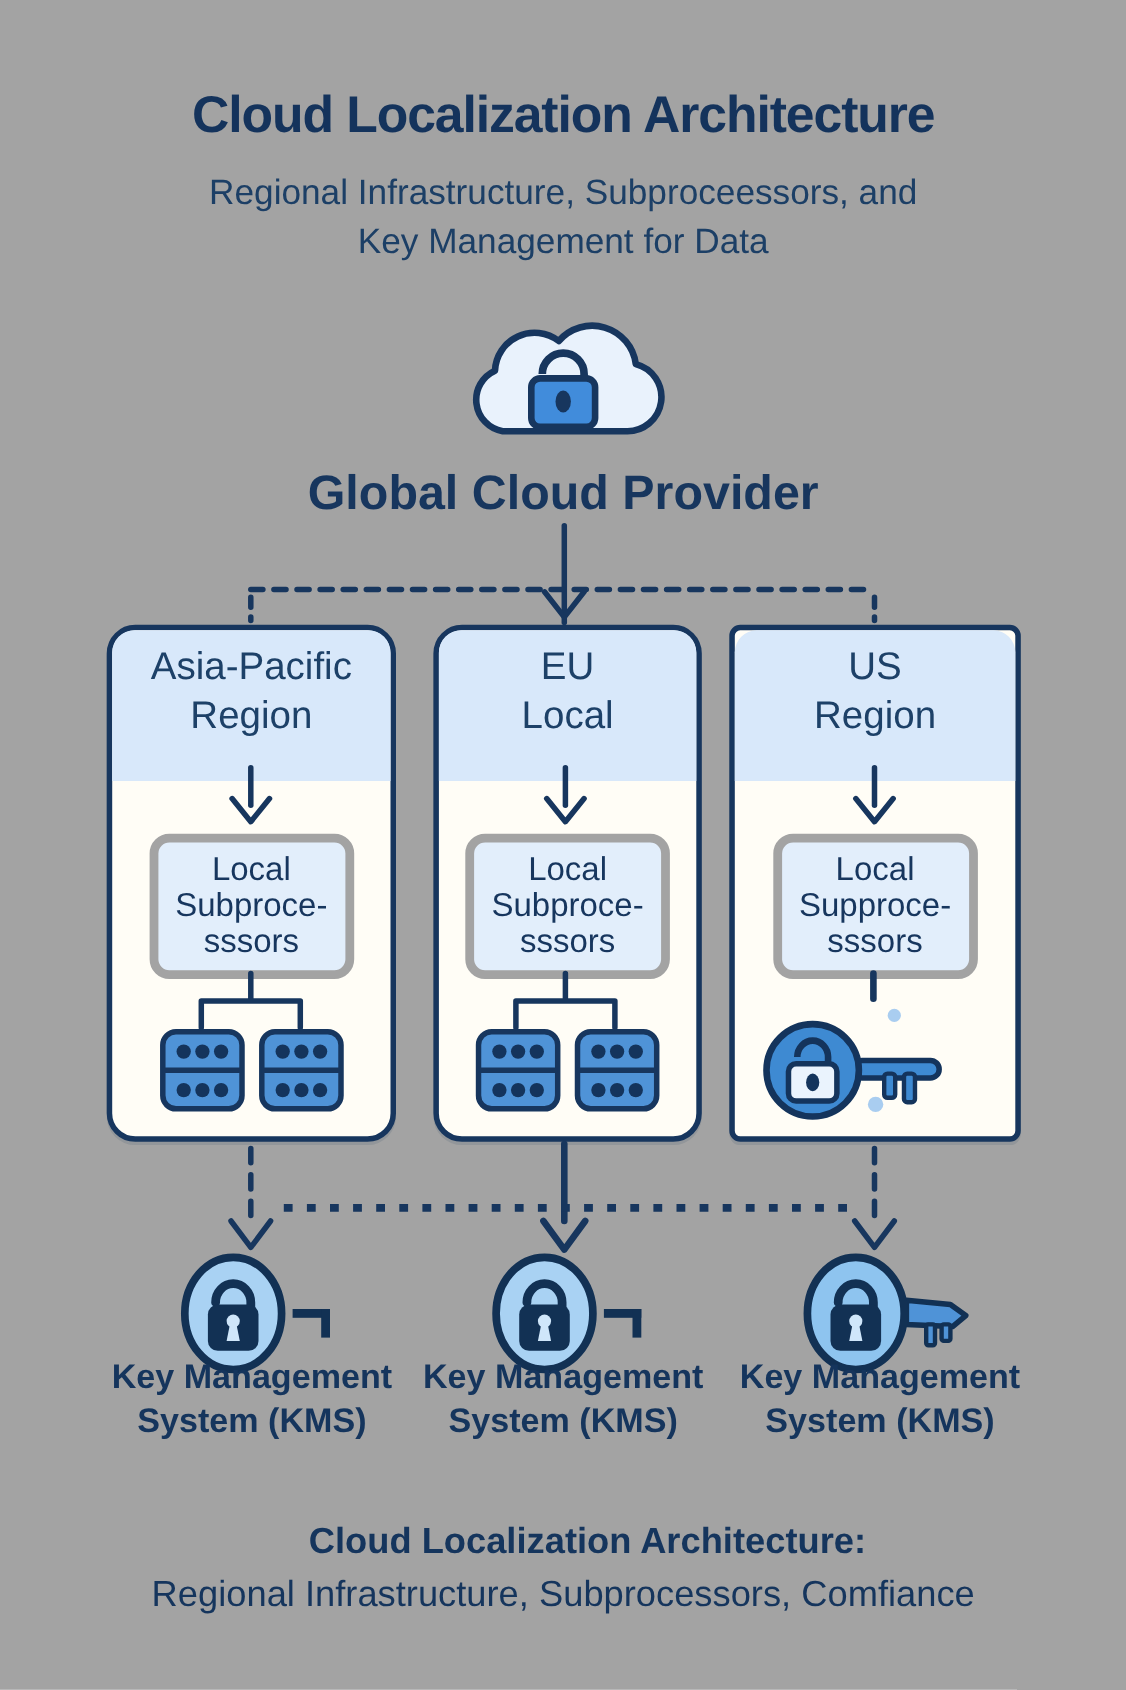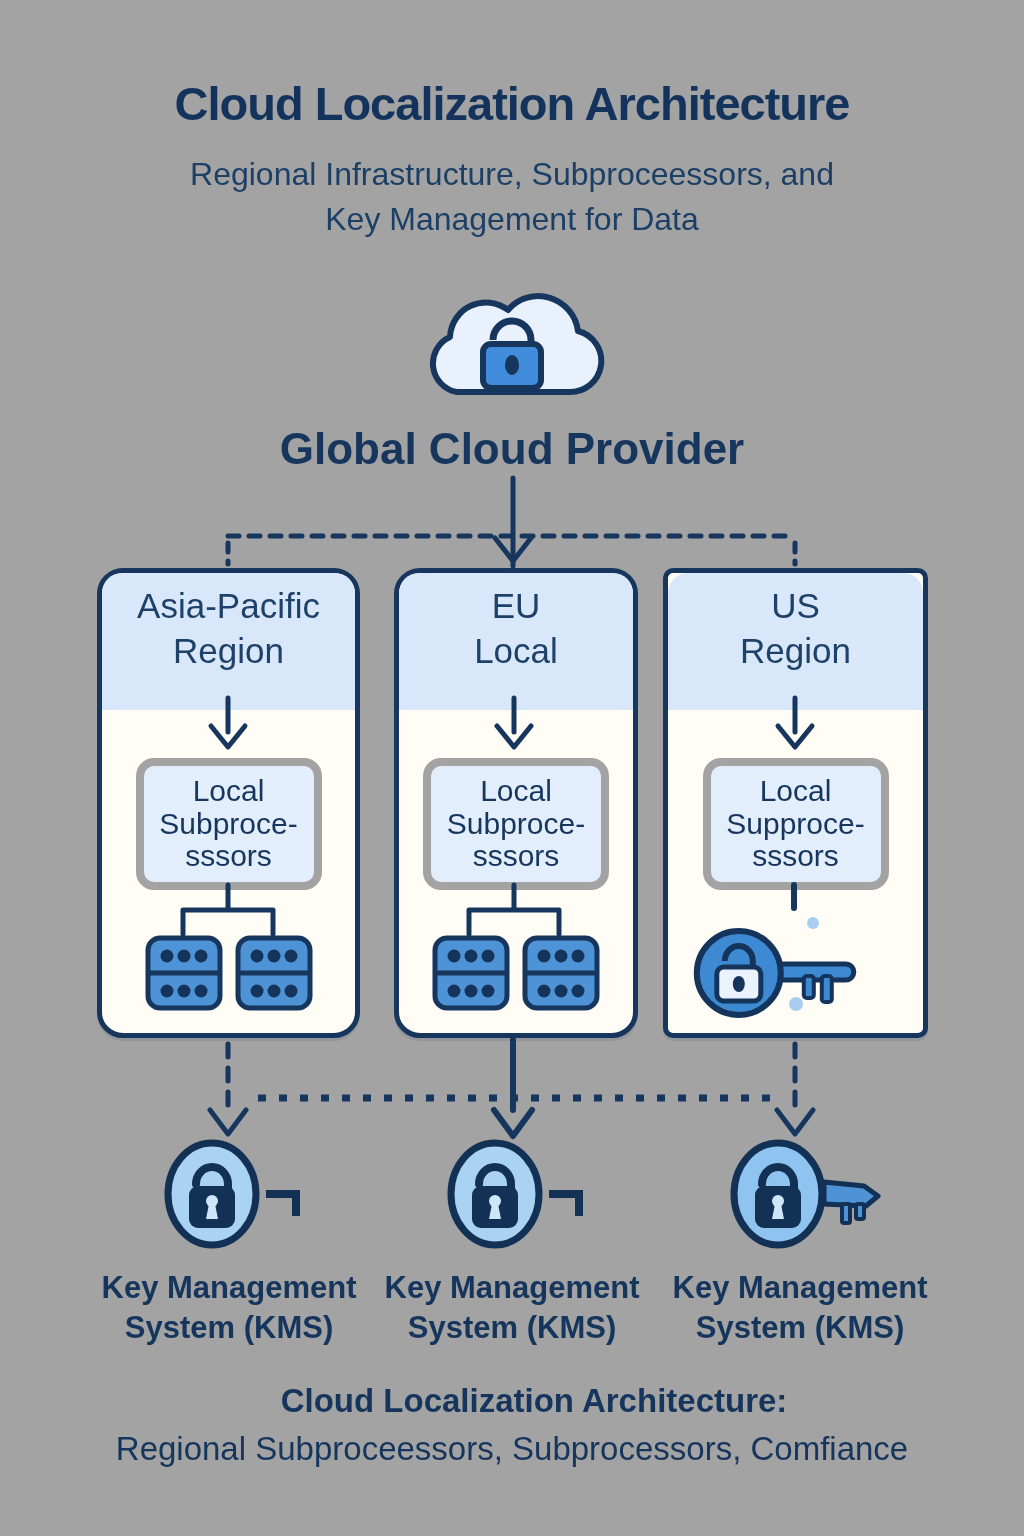--- a/index.html
+++ b/index.html
@@ -35,21 +35,21 @@
     background:#e2eefb; border:8px solid #a3a3a3; border-radius:18px;
     display:flex; align-items:center; justify-content:center;
     text-align:center; font-size:30px; font-weight:500; line-height:1.08;
     white-space:pre-line; color:#17365e;
   }
   .servers-wrap { position:absolute; top:362px; left:50%; transform:translateX(-50%); width:168px; height:76px; }
   .regionkey-wrap { position:absolute; top:348px; left:50%; transform:translateX(-58%); width:190px; height:105px; }
 
   .kms-icon-wrap { position:absolute; top:1138px; width:160px; height:112px; }
   .kms-label {
-    position:absolute; top:1268px; width:330px; text-align:center;
+    position:absolute; top:1232px; width:330px; text-align:center;
     font-size:31px; font-weight:600; line-height:1.3; white-space:pre-line; color:#15355d;
   }
   .footer-line1 { top:1382px; font-size:33px; font-weight:600; color:#15355d;margin-left:22px; }
   .footer-line2 { top:1430px; font-size:33px; font-weight:500; color:#15355d; }
 </style>
 </head>
 <body>
 
 <div class="canvas">
 
@@ -233,15 +233,15 @@
   </div>
 
   <div class="kms-label" style="left:64px;">Key Management
 System (KMS)</div>
   <div class="kms-label" style="left:347px;">Key Management
 System (KMS)</div>
   <div class="kms-label" style="left:635px;">Key Management
 System (KMS)</div>
 
   <div class="center-text footer-line1">Cloud Localization Architecture:</div>
-  <div class="center-text footer-line2">Regional Subproceessors, Subprocessors, Comfiance</div>
+  <div class="center-text footer-line2">Regional Infrastructure, Subprocessors, Comfiance</div>
 
 </div>
 
 </body></html>

